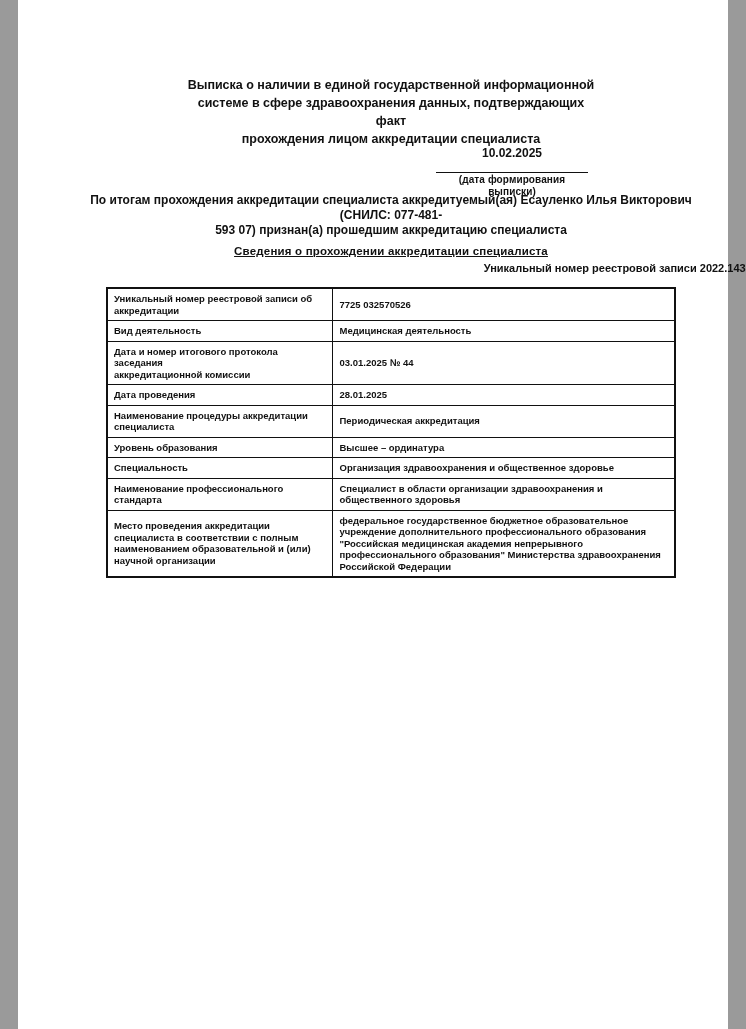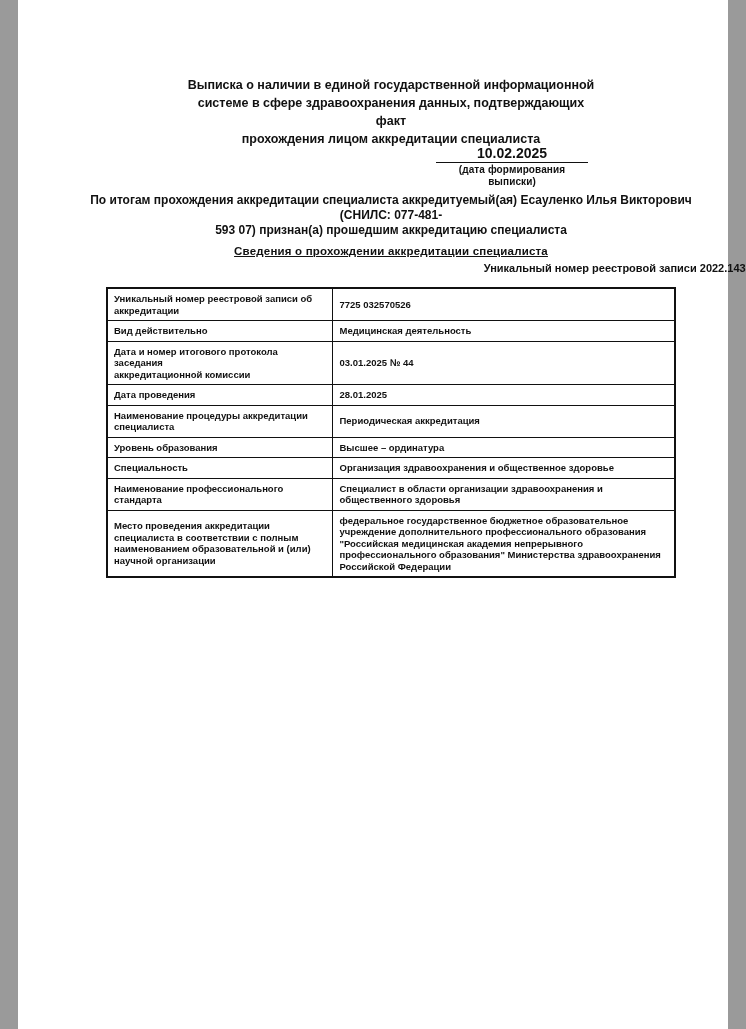--- a/index.html
+++ b/index.html
@@ -28,23 +28,23 @@
 
   .date-block {
     position: absolute;
     top: 147px;
     left: 418px;
     width: 152px;
     text-align: center;
   }
   .date-value {
     display: block;
-    font-size: 14px;
+    font-size: 12px;
     line-height: 13px;
-    padding-bottom: 2px;
+    padding-bottom: 12px;
     border-bottom: 1.5px solid #111;
   }
   .date-caption {
     display: block;
     font-size: 10px;
     line-height: 12px;
     padding-top: 1px;
     letter-spacing: 0.1px;
   }
 
@@ -126,21 +126,21 @@
       <col class="col-label">
       <col class="col-value">
     </colgroup>
     <tbody id="table-body">
         <tr>
           <td class="label-cell">Уникальный номер реестровой записи об
 аккредитации</td>
           <td class="value-cell">7725 032570526</td>
         </tr>
         <tr>
-          <td class="label-cell">Вид действительно</td>
+          <td class="label-cell">Вид деятельность</td>
           <td class="value-cell">Медицинская деятельность</td>
         </tr>
         <tr>
           <td class="label-cell">Дата и номер итогового протокола заседания
 аккредитационной комиссии</td>
           <td class="value-cell">03.01.2025 № 44</td>
         </tr>
         <tr>
           <td class="label-cell">Дата проведения</td>
           <td class="value-cell">28.01.2025</td>

